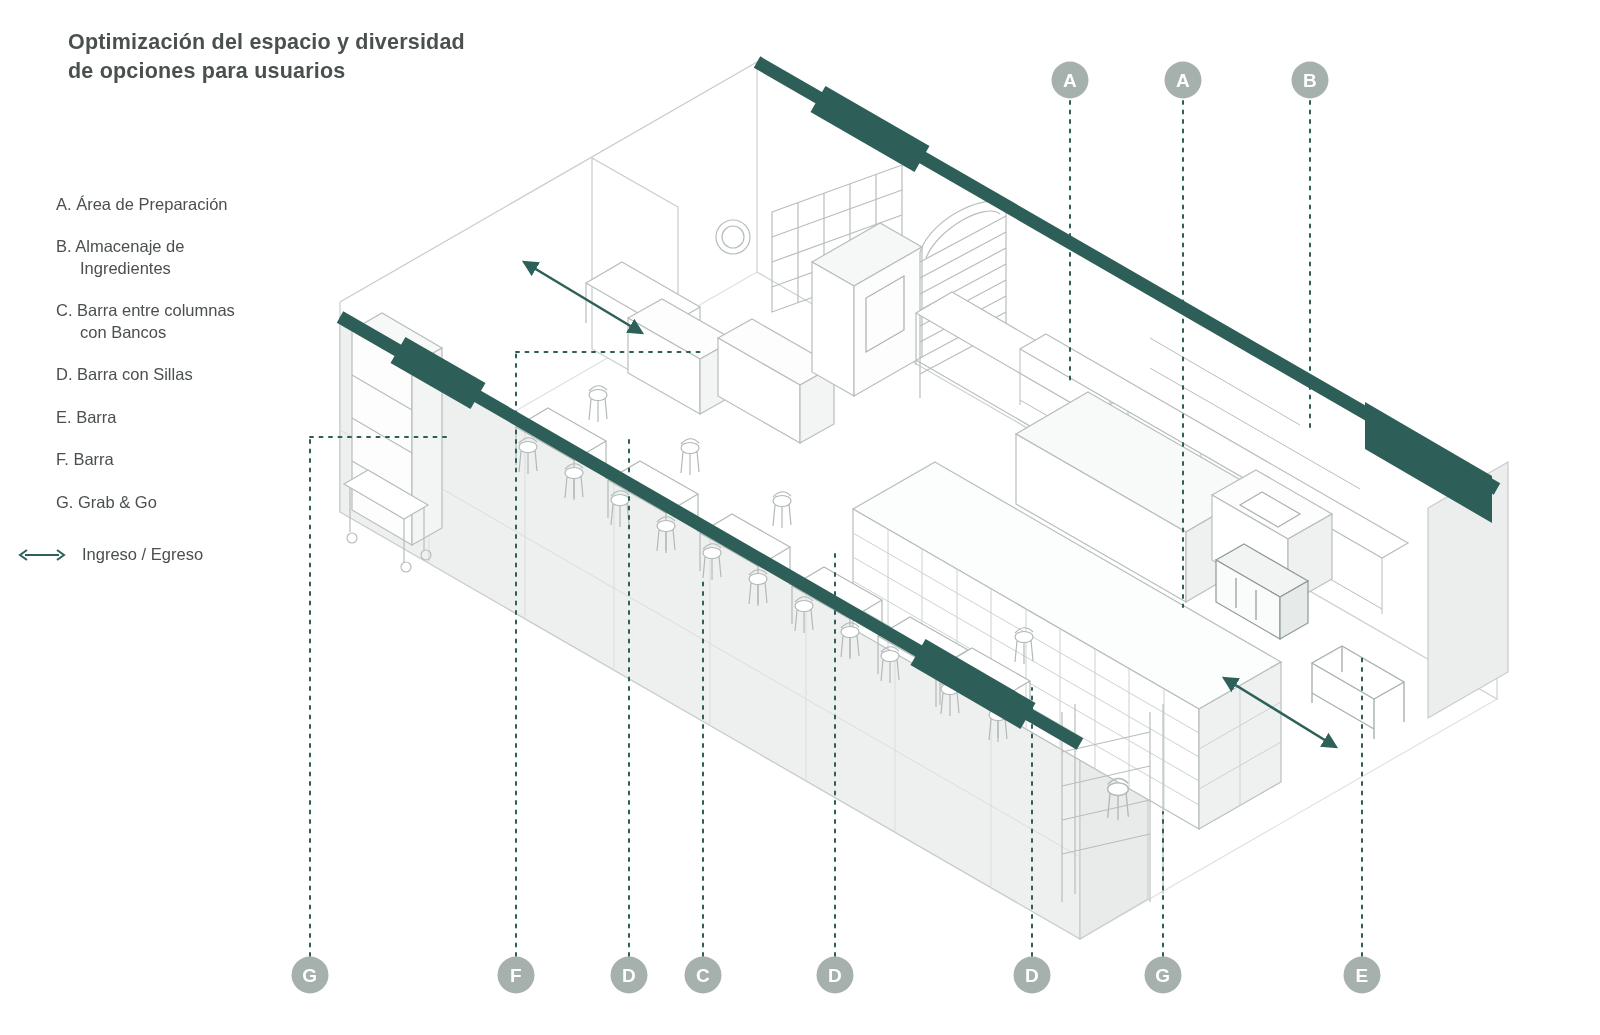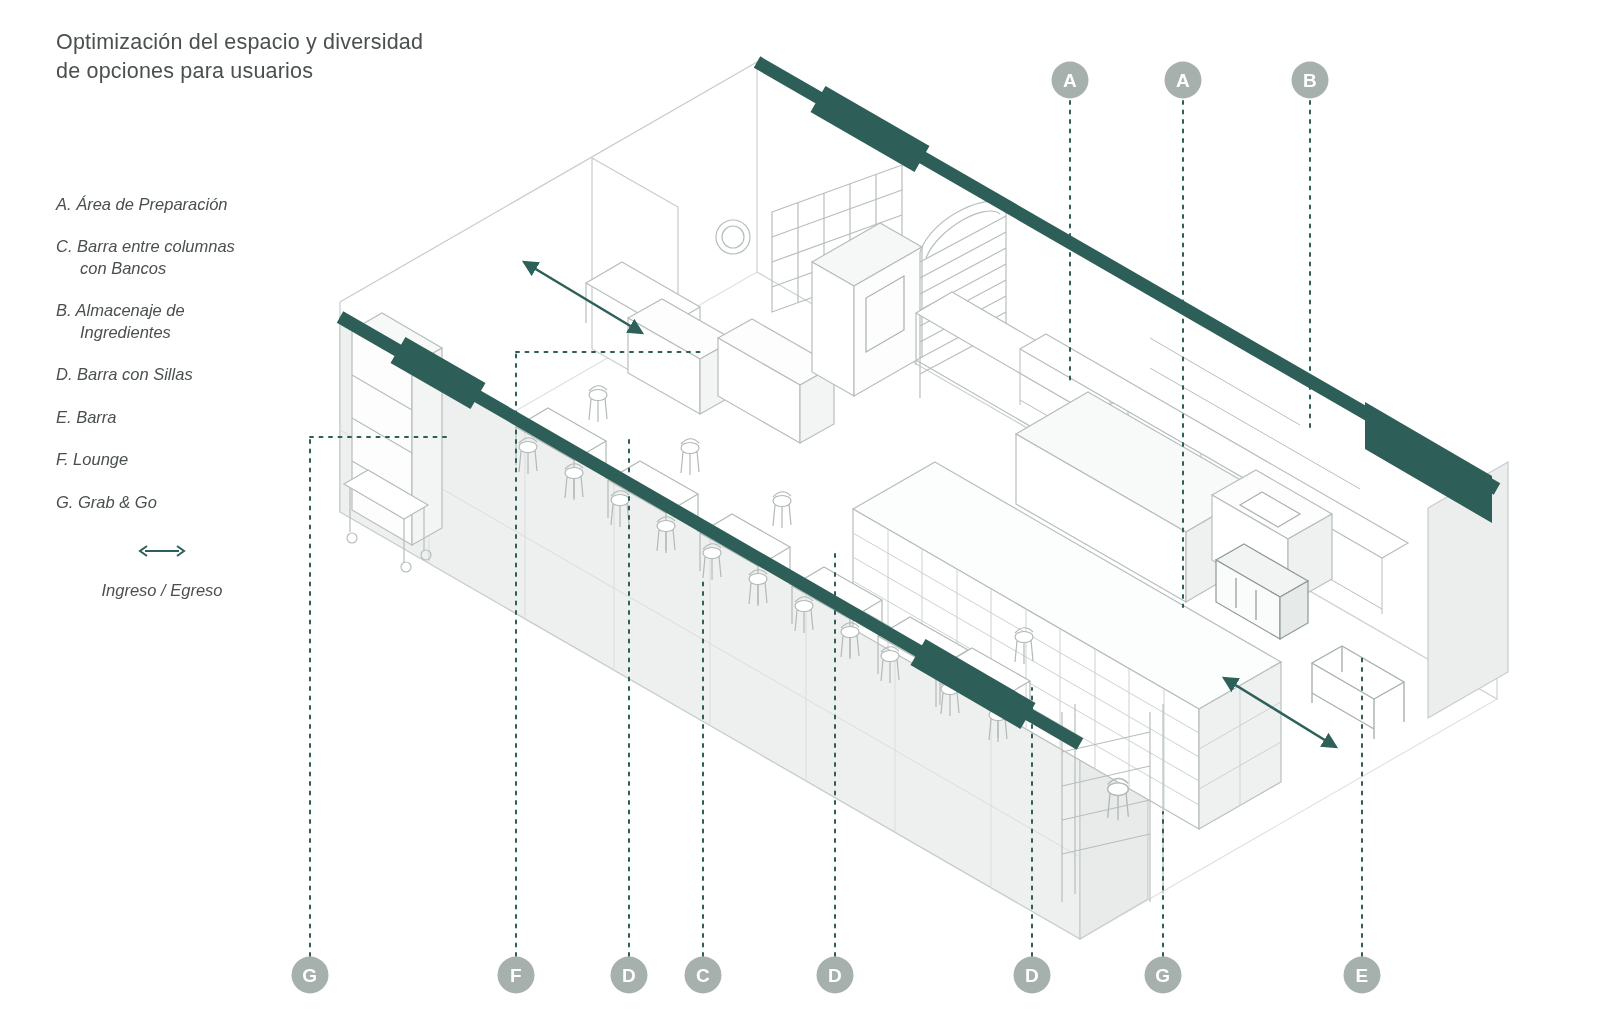--- a/index.html
+++ b/index.html
@@ -2,32 +2,32 @@
 <html><head>
 <meta charset="utf-8">
 <style>
   html,body{margin:0;padding:0;}
   body{
     width:1600px;height:1035px;position:relative;overflow:hidden;
     background:#ffffff;color:#4b5050;
     font-family:"Liberation Sans", sans-serif;
   }
   .title{
-    position:absolute;left:56px;top:28px;width:480px;
+    position:absolute;left:68px;top:28px;width:480px;
     font-size:21.5px;line-height:1.34;letter-spacing:.2px;
-    white-space:pre-line;color:#4a4f4f;
+    white-space:pre-line;color:#4a4f4f;font-weight:bold;
   }
   .legend{position:absolute;left:56px;top:194px;width:250px;font-size:16.5px;color:#4a4f4f;}
   .legend-item{
     margin-bottom:21px;padding-left:24px;text-indent:-24px;
-    line-height:1.3;white-space:pre-line;font-style:italic;
+    line-height:1.3;white-space:pre-line;
   }
   .legend-arrow-item{
-    display:flex;align-items:center;gap:22px;margin-left:-38px;
-    padding-left:0;text-indent:0;margin-top:31px;flex-direction:column;
+    display:flex;align-items:center;gap:16px;margin-left:-38px;
+    padding-left:0;text-indent:0;margin-top:31px;
   }
   .badge{
     position:absolute;width:37px;height:37px;border-radius:50%;
     background:#a6b0ad;color:#ffffff;display:flex;align-items:center;justify-content:center;
     font-size:19px;font-weight:bold;letter-spacing:.5px;
     transform:translate(-50%,-50%);
   }
   svg.scene{position:absolute;left:0;top:0;}
 </style>
 </head>
@@ -197,27 +197,27 @@
     <path d="M1163,956 L1163,812"></path>
     <path d="M1362,956 L1362,655"></path>
   </g>
 </svg>
 
 <div class="title">Optimización del espacio y diversidad
 de opciones para usuarios</div>
 
 <div class="legend">
   <div class="legend-item">A. Área de Preparación</div>
+  <div class="legend-item">B. Almacenaje de
+Ingredientes</div>
   <div class="legend-item">C. Barra entre columnas
 con Bancos</div>
-  <div class="legend-item">B. Almacenaje de
-Ingredientes</div>
   <div class="legend-item">D. Barra con Sillas</div>
   <div class="legend-item">E. Barra</div>
-  <div class="legend-item">F. Lounge</div>
+  <div class="legend-item">F. Barra</div>
   <div class="legend-item">G. Grab &amp; Go</div>
   <div class="legend-item legend-arrow-item">
     <svg width="48" height="14" viewBox="0 0 48 14">
       <path d="M7,7 L41,7" stroke="#2d6059" stroke-width="2" fill="none"></path>
       <path d="M9,2 L2,7 L9,12" stroke="#2d6059" stroke-width="2" fill="none"></path>
       <path d="M39,2 L46,7 L39,12" stroke="#2d6059" stroke-width="2" fill="none"></path>
     </svg>
     <span>Ingreso / Egreso</span>
   </div>
 </div>

